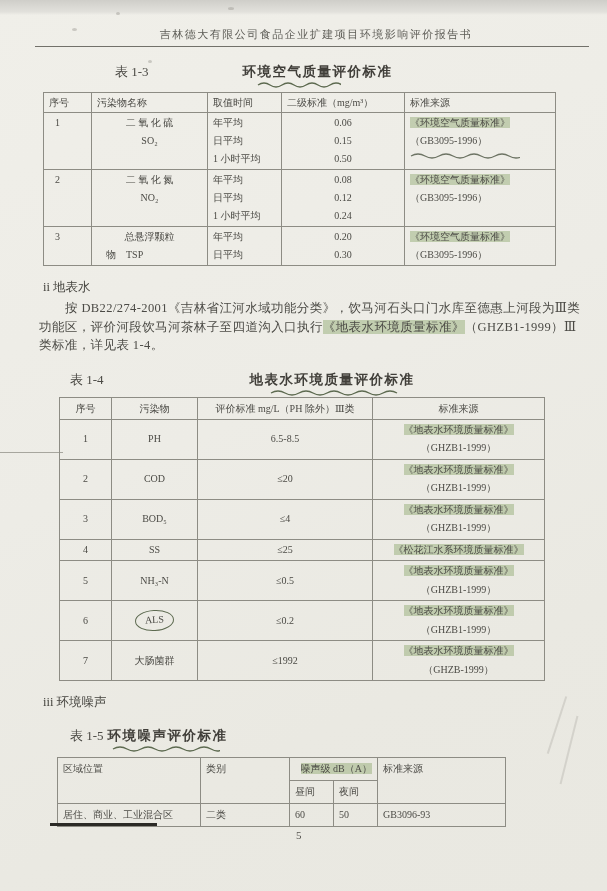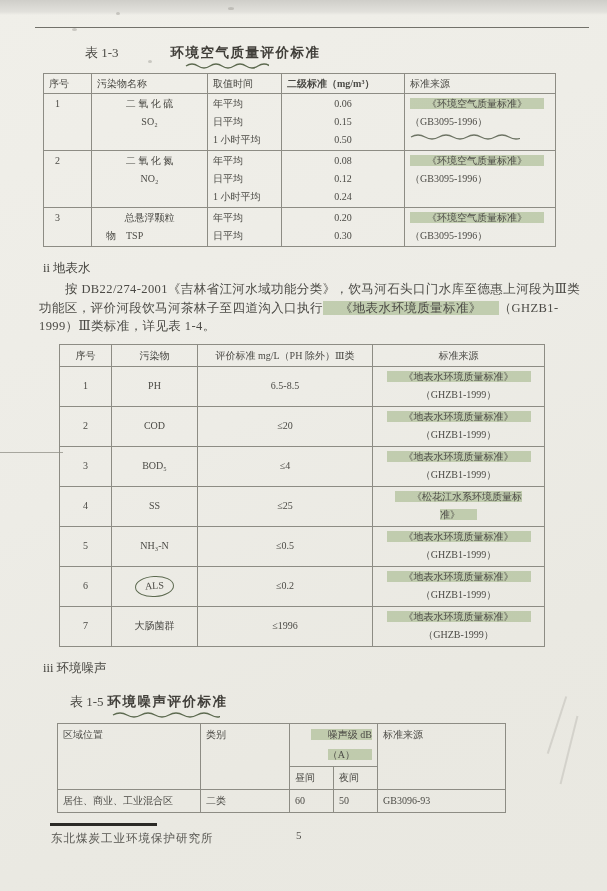--- a/index.html
+++ b/index.html
@@ -22,22 +22,22 @@
   .stray-line{position:absolute;left:0;top:452px;width:63px;height:1px;background:#a7a69e;}
   .content{position:relative;padding:0 18px 0 43px;}
 
   .doc-header{margin-top:27px;}
   .doc-header-title{text-align:center;font-size:11px;letter-spacing:1.5px;color:#5d5c56;}
   .header-rule{margin-top:4px;margin-left:-8px;border-bottom:1.2px solid #72716a;}
 
   .caption{margin-top:15px;white-space:nowrap;}
   .cap-label{font-size:13px;color:#4a4944;}
   .cap-title{font-weight:bold;font-size:13.5px;letter-spacing:1.5px;color:#413f3a;display:inline-block;position:relative;}
-  .c13 .cap-label{margin-left:42px;text-align:center;}
-  .c13 .cap-title{margin-left:48px;}
+  .c13 .cap-label{margin-left:72px;text-align:center;}
+  .c13 .cap-title{margin-left:90px;}
   .c14 .cap-label{margin-left:27px;}
   .c14 .cap-title{margin-left:142px;}
   .c15 .cap-label{margin-left:27px;}
   .c15 .cap-title{}
   .wave{display:block;position:absolute;left:14px;bottom:-8px;}
   .wave-inline{display:block;margin-top:1px;}
 
   table{border-collapse:collapse;table-layout:fixed;font-size:10px;color:#4b4a45;}
   td{border:1px solid #8d8c84;padding:1px 5px;vertical-align:top;line-height:18px;font-weight:normal;}
   .t13{margin-top:11px;width:457px;}
@@ -63,21 +63,21 @@
 
   .t15{margin-top:12px;margin-left:14px;width:449px;}
   .t15 .c-area{width:132px;}
   .t15 .c-cat{width:78px;}
   .t15 .c-day{width:62px;margin-top:40px;}
   .t15 .c-night{width:60px;}
   .t15 .c-src{width:117px;}
   .t15 td{line-height:20px;}
   .t15 .noise-hdr{text-align:right;}
 
-  .hl{background:rgba(134,163,100,.42);padding:0 17px;}
+  .hl{background:rgba(134,163,100,.42);padding:0 0;}
   .circle{display:inline-block;border:1.3px solid #5d6a50;border-radius:50%;padding:0 9px 1px 9px;transform:rotate(-3deg);}
 
   .footer-rule{position:absolute;left:50px;top:823px;width:107px;height:2.5px;background:#2b2a26;}
   .footer-org{position:absolute;left:51px;top:831px;font-size:11.5px;letter-spacing:1px;color:#565550;}
   .page-num{position:absolute;left:296px;top:829px;font-size:11px;color:#565550;}
 </style>
 </head>
 <body>
 
 <div class="paper">
@@ -86,40 +86,41 @@
   <div class="pencil-mark" style="left:116px;top:12px;width:4px;height:3px;"></div>
   <div class="pencil-mark" style="left:228px;top:7px;width:6px;height:3px;"></div>
   <div class="pencil-mark" style="left:148px;top:60px;width:4px;height:3px;"></div>
   <div class="stray-line"></div>
   <div class="scratch" style="left:556px;top:695px;width:1.5px;height:60px;transform:rotate(18deg);"></div>
   <div class="scratch" style="left:568px;top:715px;width:1.5px;height:70px;transform:rotate(14deg);"></div>
 
   <div class="content">
 
     <div class="doc-header">
+      <div class="doc-header-title">吉林德大有限公司食品企业扩建项目环境影响评价报告书</div>
       <div class="header-rule"></div>
     </div>
 
     <div class="caption c13">
       <span class="cap-label">表 1-3</span>
       <span class="cap-title">
         <span>环境空气质量评价标准</span>
         <svg class="wave" width="84" height="9" viewBox="0 0 84 9">
           <path d="M1 5 Q 7 1,13 5 T 25 5 T 37 5 T 49 5 T 61 5 T 73 5 T 85 5" fill="none" stroke="#5d6a50" stroke-width="1.4"></path>
         </svg>
       </span>
     </div>
 
     <table class="t13">
       <tbody>
           <tr>
         <td class="c-no hdr">序号</td>
         <td class="c-name hdr" style="text-align:left;">污染物名称</td>
         <td class="c-time hdr">取值时间</td>
-        <td class="c-std hdr" style="text-align:left;font-weight:bold;">二级标准（mg/m³）</td>
+        <td class="c-std hdr" style="text-align:left;">二级标准（mg/m³）</td>
         <td class="c-src hdr">标准来源</td>
       </tr>
       <tr>
         <td class="c-no"><span>1</span></td>
         <td class="c-name">
           <div>二 氧 化 硫</div>
           <div class="name2">SO₂</div>
         </td>
         <td class="c-time">
           <div>年平均</div>
@@ -178,20 +179,29 @@
           <div><span class="hl">《环境空气质量标准》</span></div>
           <div>（GB3095-1996）</div>
         </td>
       </tr>
     </tbody>
       </table>
 
     <div class="sec-head">ii 地表水</div>
     <p class="body-para"><span>按 DB22/274-2001《吉林省江河水域功能分类》，饮马河石头口门水库至德惠上河段为Ⅲ类功能区，评价河段饮马河茶林子至四道沟入口执行</span><span class="hl">《地表水环境质量标准》</span><span>（GHZB1-1999）Ⅲ类标准，详见表 1-4。</span></p>
 
+    <div class="caption c14">
+      <span class="cap-label">表 1-4</span>
+      <span class="cap-title">
+        <span>地表水环境质量评价标准</span>
+        <svg class="wave" style="left:20px;" width="130" height="9" viewBox="0 0 130 9">
+          <path d="M1 5 Q 8 1,15 5 T 29 5 T 43 5 T 57 5 T 71 5 T 85 5 T 99 5 T 113 5 T 127 5" fill="none" stroke="#5d6a50" stroke-width="1.4"></path>
+        </svg>
+      </span>
+    </div>
 
     <table class="t14">
       <tbody>
           <tr>
         <td class="c-no hdr">序号</td>
         <td class="c-name hdr">污染物</td>
         <td class="c-std hdr">评价标准 mg/L（PH 除外）Ⅲ类</td>
         <td class="c-src hdr">标准来源</td>
       </tr>
       <tr>
@@ -241,21 +251,21 @@
         <td class="c-name"><span class="circle"><span>ALS</span></span></td>
         <td class="c-std">≤0.2</td>
         <td class="c-src">
           <div><span class="hl">《地表水环境质量标准》</span></div>
           <div>（GHZB1-1999）</div>
         </td>
       </tr>
       <tr>
         <td class="c-no">7</td>
         <td class="c-name">大肠菌群</td>
-        <td class="c-std">≤1996</td>
+        <td class="c-std">≤1992</td>
         <td class="c-src">
           <div><span class="hl">《地表水环境质量标准》</span></div>
           <div>（GHZB-1999）</div>
         </td>
       </tr>
     </tbody>
       </table>
 
     <div class="sec-head">iii 环境噪声</div>
 
@@ -287,15 +297,14 @@
         <td class="c-day">60</td>
         <td class="c-night">50</td>
         <td class="c-src">GB3096-93</td>
       </tr>
     </tbody>
       </table>
 
   </div>
 
   <div class="footer-rule"></div>
-  <div class="footer-org">东北煤炭工业环境保护研究所</div>
   <div class="page-num">5</div>
 </div>
 
 </body></html>

